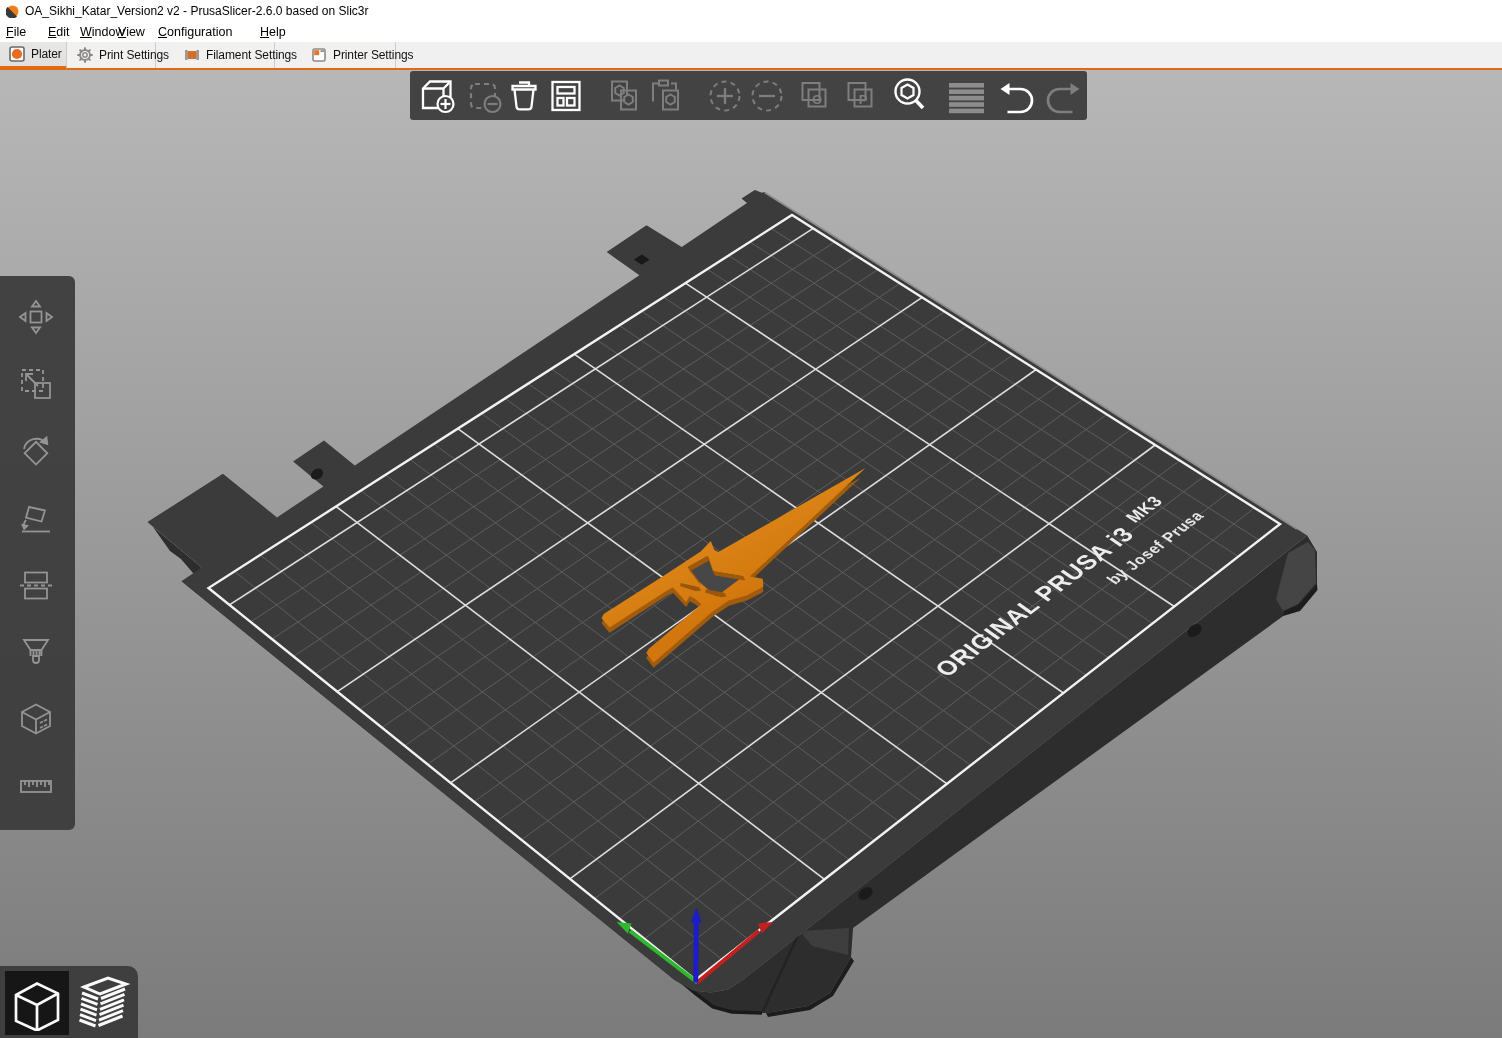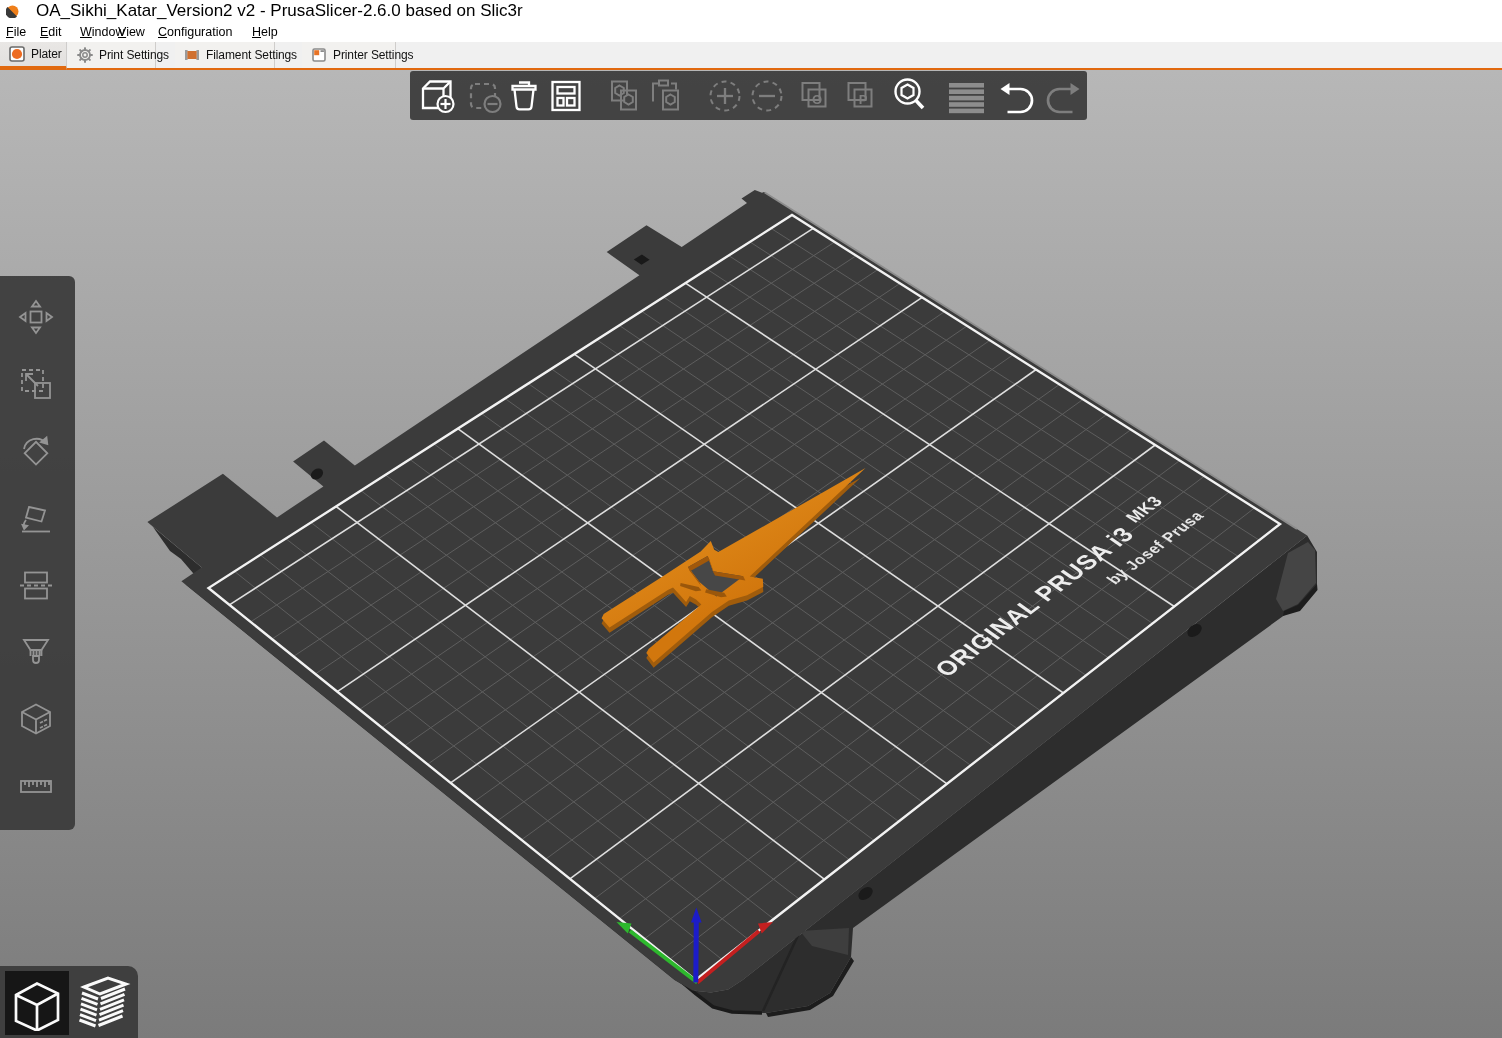--- a/index.html
+++ b/index.html
@@ -1,42 +1,42 @@
 <!DOCTYPE html>
 <html><head><meta charset="utf-8">
 <style>
 *{margin:0;padding:0;box-sizing:border-box}
 body{width:1502px;height:1038px;font-family:"Liberation Sans",sans-serif;overflow:hidden;background:#fff;position:relative}
 .titlebar{position:absolute;left:0;top:0;width:1502px;height:22px;background:#fff;display:flex;align-items:center}
-.titlebar .txt{font-size:17px;color:#000;margin-left:17px}
+.titlebar .txt{font-size:12px;color:#000;margin-left:6px}
 .menubar{position:absolute;left:0;top:22px;width:1502px;height:20px;background:#fff;font-size:12.5px;color:#000}
 .menubar span{position:absolute;top:3px}
 .tabbar{position:absolute;left:0;top:42px;width:1502px;height:28px;background:#f0f0f0;border-bottom:2px solid #e1690f}
 .tab{position:absolute;top:0;height:26px;display:flex;align-items:center;font-size:12px;letter-spacing:-0.1px;color:#111;background:#f2f1ef;border-right:1px solid #cfcdcb;white-space:nowrap}
 .tab .ic{margin:0 6px 0 9px;width:16px;height:16px;flex:none}
 .tab.sel{background:linear-gradient(#e9e7e5,#e2e0de);border-bottom:4px solid #e1690f;height:28px}
 .vp{position:absolute;left:0;top:70px;width:1502px;height:968px;background:linear-gradient(#b7b7b7,#7b7b7b)}
 .tbar{position:absolute;background:rgba(58,58,58,0.92)}
 .icon{position:absolute}
 </style></head>
 <body>
 <div class="titlebar">
  <svg class="ic" style="margin-left:6px" width="13" height="13" viewBox="0 0 13 13">
       <circle cx="6.5" cy="6.5" r="6" fill="#ef7f1a"></circle>
       <path d="M1.5 2 L11 11.5 A6 6 0 0 1 1.5 2z" fill="#3a3a3a"></path>
     </svg>
  <span class="txt">OA_Sikhi_Katar_Version2 v2 - PrusaSlicer-2.6.0 based on Slic3r</span>
 </div>
 <div class="menubar">
  <span style="left:6px"><u>F</u>ile</span>
-    <span style="left:40px"><u>E</u>dit</span>
+    <span style="left:48px"><u>E</u>dit</span>
     <span style="left:80px"><u>W</u>indow</span>
     <span style="left:118px"><u>V</u>iew</span>
     <span style="left:158px"><u>C</u>onfiguration</span>
-    <span style="left:252px"><u>H</u>elp</span>
+    <span style="left:260px"><u>H</u>elp</span>
 </div>
 <div class="tabbar">
  <div class="tab sel" style="left:0;width:67px">
   <svg class="ic" viewBox="0 0 16 16">
         <rect x="1" y="1" width="14" height="14" rx="2" fill="#fdfdfd" stroke="#6a6a6a" stroke-width="1.6"></rect>
         <circle cx="8" cy="8" r="5.1" fill="#ed6b21"></circle>
       </svg>Plater</div>
  <div class="tab" style="left:68px;width:88px">
   <svg class="ic" viewBox="0 0 16 16">
         <g fill="#8a8a8a">

